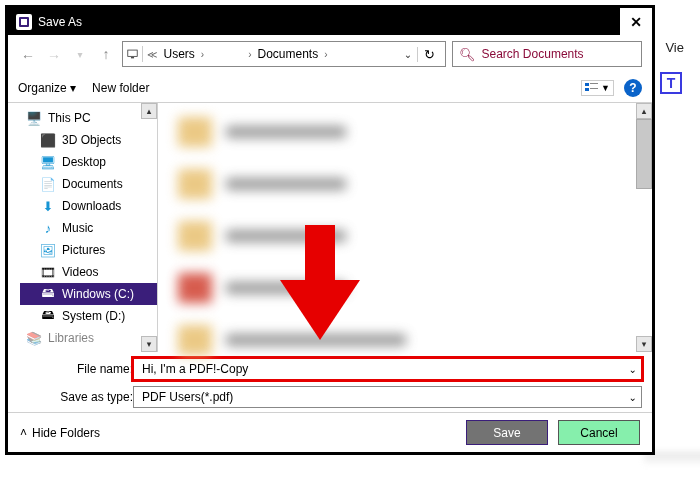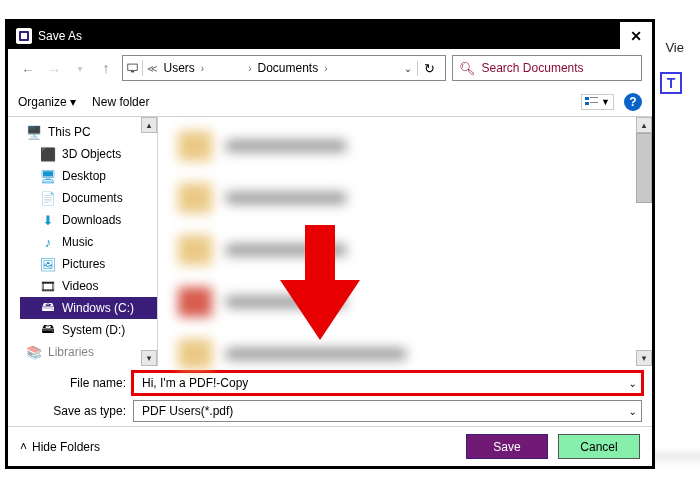--- a/index.html
+++ b/index.html
@@ -1,19 +1,19 @@
 <!DOCTYPE html>
 <html><head>
 <meta charset="utf-8">
 <style>
   * { box-sizing: border-box; font-family: "Segoe UI", Tahoma, sans-serif; }
   body { margin: 0; width: 700px; height: 503px; background: #fff; position: relative; overflow: hidden; }
 
   .dialog {
-    position: absolute; left: 5px; top: 19px; width: 650px; height: 450px;
+    position: absolute; left: 5px; top: 5px; width: 650px; height: 450px;
     background: #fff; border: 3px solid #000;
   }
 
   
   .titlebar { height: 27px; background: #000; color: #fff; display: flex; align-items: center; font-size: 12px; }
   .titlebar .app-icon { width: 16px; height: 16px; margin: 0 6px 0 8px; background: #fff; border-radius: 2px; display:flex; align-items:center; justify-content:center; }
   .titlebar .title-text { flex: 1; }
   .titlebar .close { width: 32px; height: 27px; background: #fff; color: #000; display:flex; align-items:center; justify-content:center; font-size:14px; font-weight:bold; cursor:pointer; }
 
   
@@ -54,31 +54,31 @@
   .main .scroll-up, .main .scroll-dn { position:absolute; right:0; width:16px; height:16px; background:#e8e8e8; border:1px solid #bbb; display:flex; align-items:center; justify-content:center; font-size:9px; color:#333;}
   .main .scroll-up { top:0; } .main .scroll-dn { bottom:0; }
   .main .scroll-thumb { position:absolute; right:0; top:16px; width:16px; height:70px; background:#c8c8c8; border:1px solid #aaa;}
 
   
   .arrow { position:absolute; left:280px; top:225px; pointer-events:none; }
 
   
   .form { padding: 6px 10px 0 10px; }
   .form-row { display:flex; align-items:center; margin-bottom:6px; }
-  .form-row label { width:115px; text-align:right; font-size:12px; padding-right:7px; }
+  .form-row label { width:115px; text-align:right; font-size:12px; padding-right:0; }
   .combo { flex:1; border:1px solid #888; height:22px; display:flex; align-items:center; font-size:12px; padding:0 4px 0 8px; background:#fff;}
   .combo .dd { margin-left:auto; font-size:10px; }
   .highlight { outline: 3px solid #e60000; outline-offset:-1px;gap:32px; }
 
   
   .footer { position:absolute; left:0; right:0; bottom:0; height:40px; border-top:1px solid #d0d0d0; display:flex; align-items:center; padding:0 12px; font-size:12px; }
   .footer .hide { display:flex; align-items:center; gap:5px; cursor:pointer;}
   .footer .btns { margin-left:auto; display:flex; gap:10px; }
   .btn { width:82px; height:25px; border:1px solid #555; display:flex; align-items:center; justify-content:center; font-size:12px; cursor:pointer; background:#86efac;}
-  .btn.primary { background:#701a75; color:#fff; border-color:#3a1e7a; }
+  .btn.primary { background:#737373; color:#fff; border-color:#3a1e7a; }
 
   
   .host { position:absolute; right:12px; top:0; width:36px; height:503px; }
   .host .vie { position:absolute; top:40px; right:4px; font-size:13px; color:#222; }
   .host .tbadge { position:absolute; top:72px; right:6px; width:22px; height:22px; border:2px solid #3a3ae0; color:#3a3ae0; display:flex; align-items:center; justify-content:center; font-weight:bold; font-size:14px;}
   .host .shadow { position:absolute; left:-8px; top:452px; width:650px; height:14px; background:linear-gradient(#bbb, transparent); filter:blur(3px); opacity:.4;}
 </style>
 </head>
 <body>
 

